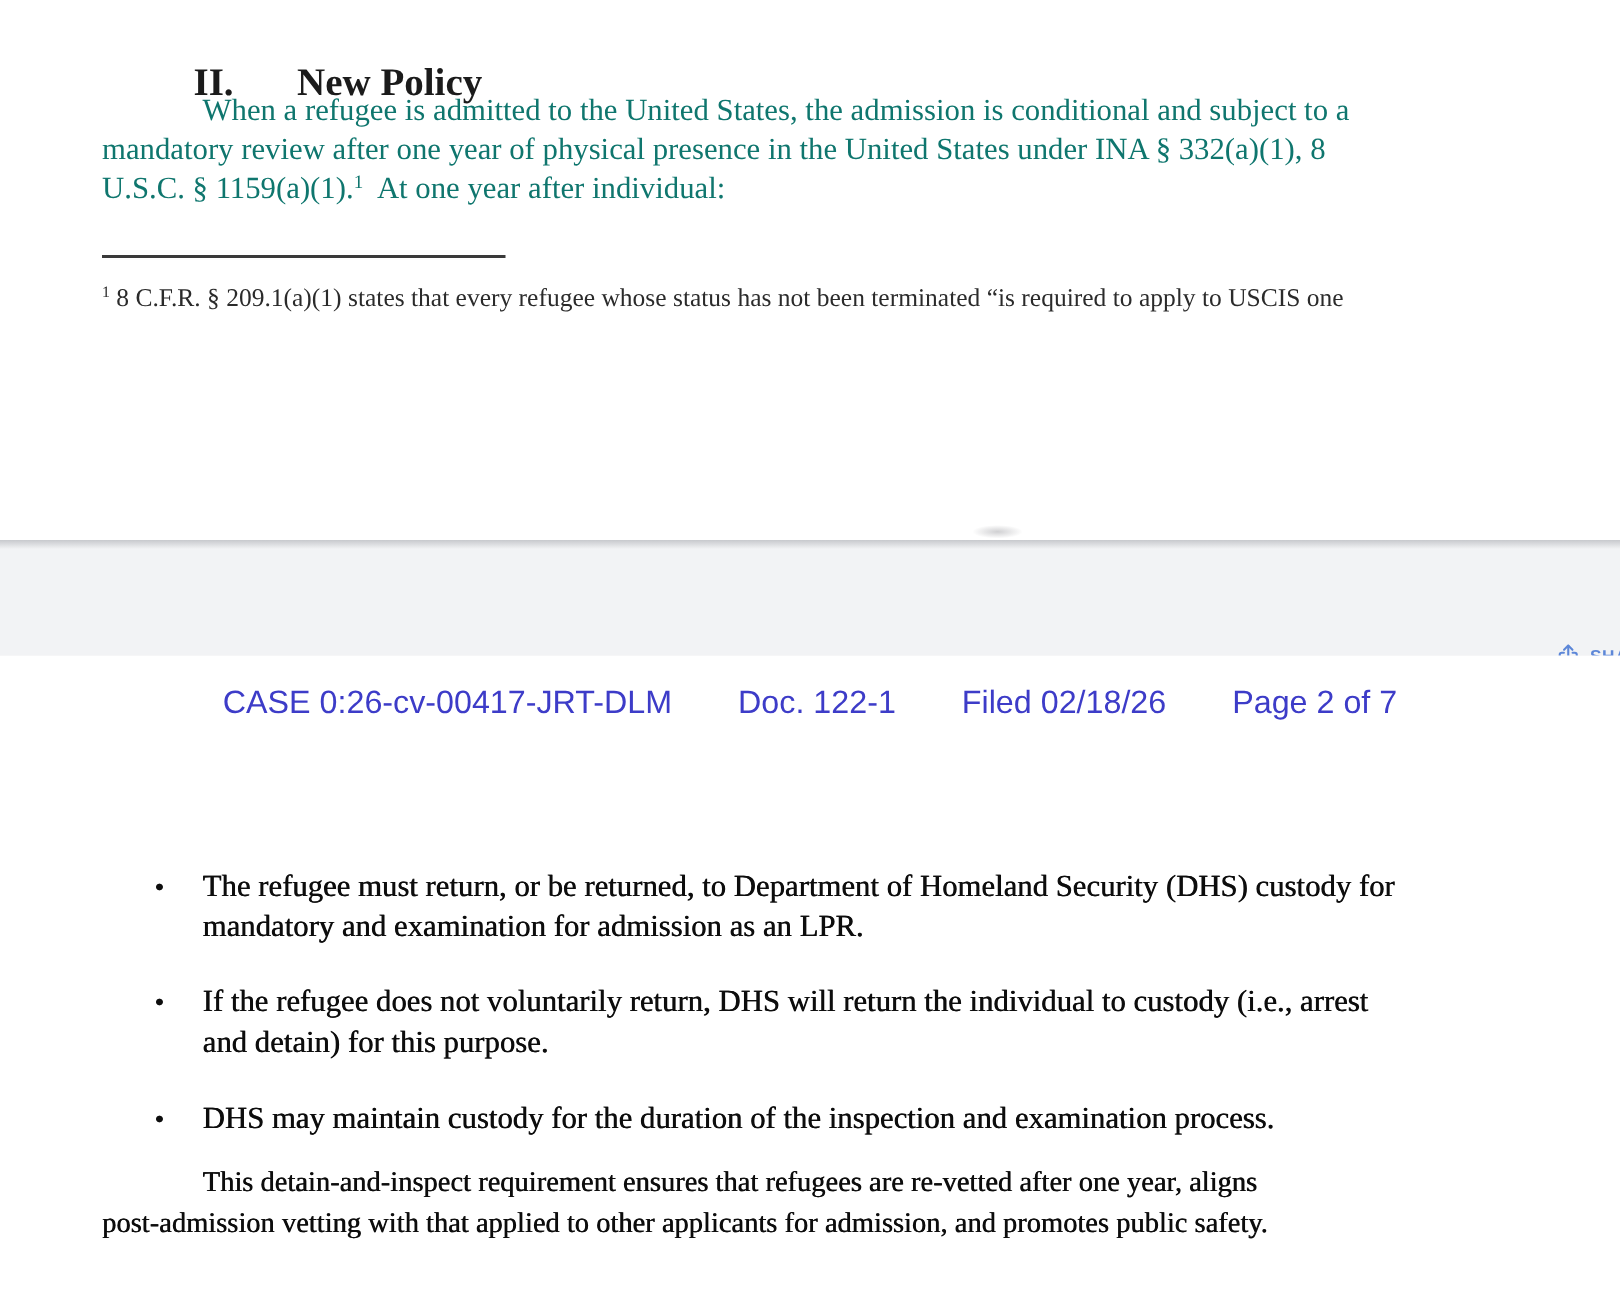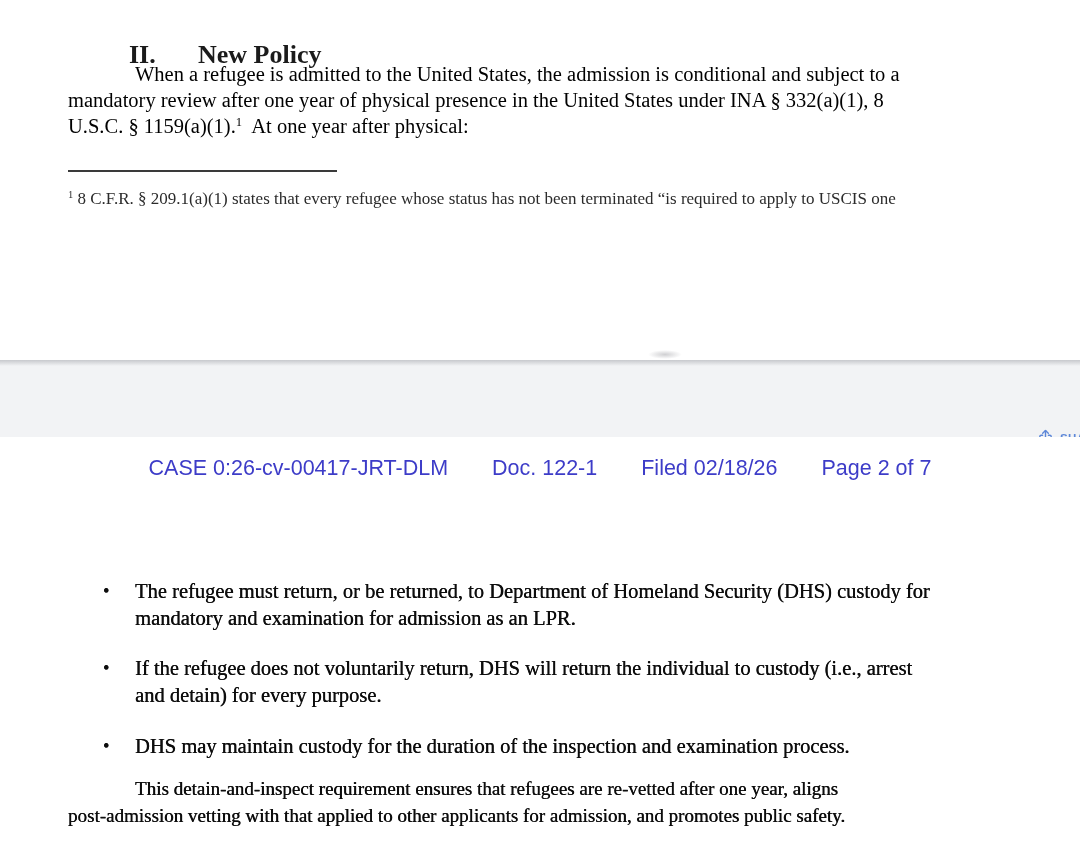--- a/index.html
+++ b/index.html
@@ -17,21 +17,21 @@
     background: #ffffff; color: #232323;
   }
   .heading {
     position: absolute; left: 103px; top: 10px;
     font-weight: bold; font-size: 26px; color: #1b1b1b;
     white-space: pre;
   }
   .heading .numeral { display: inline-block; width: 69px; }
   .para {
     position: absolute; left: 68px; top: 61px;
-    font-size: 20.5px; line-height: 26px; color: #000000;
+    font-size: 20.5px; line-height: 26px; color: #0f766e;
   }
   .docline { white-space: pre; }
   .indent { padding-left: 67px; }
   sup.fnref {
     font-size: 0.62em; vertical-align: baseline;
     position: relative; top: -0.55em; line-height: 0;
   }
   .fn-rule {
     position: absolute; left: 68px; top: 170px; width: 269px;
     border-top: 2px solid #3a3a3a;
@@ -104,21 +104,21 @@
 
 <div class="page-top">
 
   <div class="heading">
     <span class="numeral">II.</span><span>New Policy</span>
   </div>
 
   <div class="para">
     <div class="docline indent">When a refugee is admitted to the United States, the admission is conditional and subject to a</div>
     <div class="docline">mandatory review after one year of physical presence in the United States under INA § 332(a)(1), 8</div>
-    <div class="docline"><span>U.S.C. § 1159(a)(1).</span><sup class="fnref">1</sup><span>  At one year after physical:</span></div>
+    <div class="docline"><span>U.S.C. § 1159(a)(1).</span><sup class="fnref">1</sup><span>  At one year after individual:</span></div>
   </div>
 
   <div class="fn-rule"></div>
 
   <div class="footnote">
     <div class="docline"><sup class="fnref">1</sup><span> 8 C.F.R. § 209.1(a)(1) states that every refugee whose status has not been terminated “is required to apply to USCIS one</span></div>
   </div>
 
 </div>
 
@@ -148,21 +148,21 @@
 
   <div class="bullet-item b1 body-ink">
     <span class="bullet-dot">•</span>
     <div class="docline">The refugee must return, or be returned, to Department of Homeland Security (DHS) custody for</div>
     <div class="docline">mandatory and examination for admission as an LPR.</div>
   </div>
 
   <div class="bullet-item b2 body-ink">
     <span class="bullet-dot">•</span>
     <div class="docline">If the refugee does not voluntarily return, DHS will return the individual to custody (i.e., arrest</div>
-    <div class="docline">and detain) for every purpose.</div>
+    <div class="docline">and detain) for this purpose.</div>
   </div>
 
   <div class="bullet-item b3 body-ink">
     <span class="bullet-dot">•</span>
     <div class="docline">DHS may maintain custody for the duration of the inspection and examination process.</div>
   </div>
 
   <div class="closing body-ink">
     <div class="docline indent">This detain-and-inspect requirement ensures that refugees are re-vetted after one year, aligns</div>
     <div class="docline">post-admission vetting with that applied to other applicants for admission, and promotes public safety.</div>

